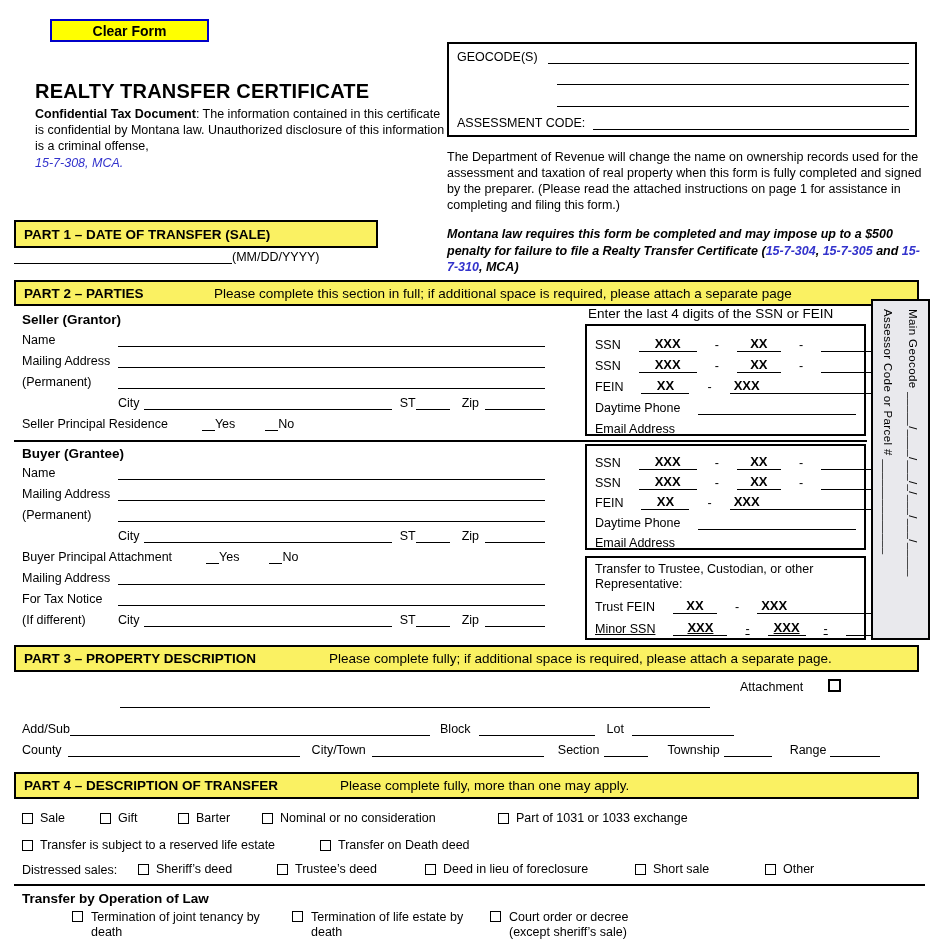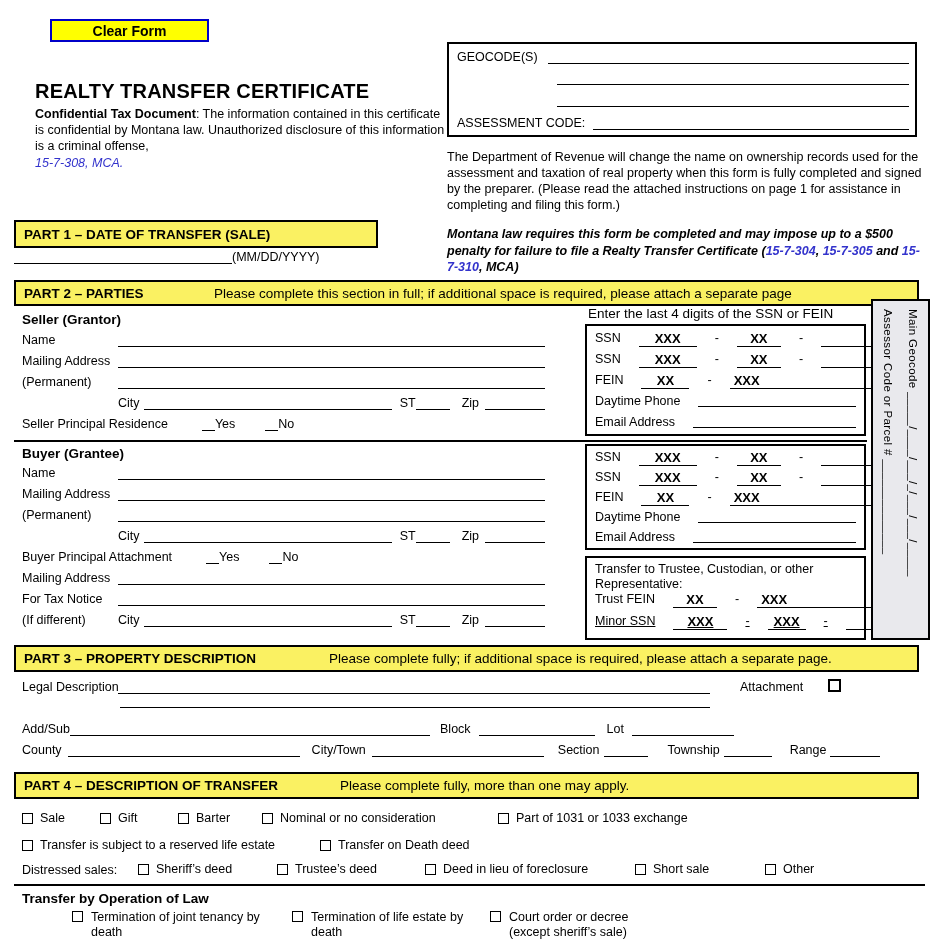--- a/index.html
+++ b/index.html
@@ -15,21 +15,21 @@
   .grow { flex:1 1 auto; }
   .frow { position:absolute; display:flex; align-items:flex-end; font-size:12.5px; white-space:nowrap; }
   .lblw { width:96px; flex:none; }
   .box { position:absolute; border:2px solid #000; background:#fff; }
   .cb  { display:inline-block; width:11px; height:11px; border:1.6px solid #000; background:#fff; flex:none; }
   .cbitem { position:absolute; display:flex; align-items:center; gap:7px; font-size:12.5px; white-space:nowrap; }
   .cbitem4 { position:absolute; display:flex; align-items:flex-start; gap:8px; font-size:12.5px; line-height:15px; }
   .cbitem4 .cb { margin-top:1px; }
   .seg { display:inline-block; border-bottom:1px solid #000; text-align:center; font-weight:bold; font-size:13px; height:16px; line-height:16px; flex:none; }
   .seg.left { text-align:left; padding-left:4px; }
-  .srow { display:flex; align-items:flex-start; gap:18px; font-size:12.5px; white-space:nowrap; }
+  .srow { display:flex; align-items:flex-end; gap:18px; font-size:12.5px; white-space:nowrap; }
   .hline { position:absolute; background:#000; }
   .vstrip { position:absolute; left:871px; top:299px; width:59px; height:341px; background:#E9E9ED; border:2px solid #000; overflow:hidden; }
   .vtext { writing-mode:vertical-rl; height:100%; padding:8px 4px 8px 2px; font-size:11.5px; line-height:25px; letter-spacing:0.4px; }
   .btn { position:absolute; left:50px; top:19px; width:159px; height:23px; background:#FFFF00; border:2px solid #0000C8; display:flex; align-items:center; justify-content:center; font-weight:bold; font-size:14px; cursor:pointer; }
   .para { position:absolute; line-height:16px; }
 </style>
 </head>
 <body>
 
 <div class="page">
@@ -245,24 +245,20 @@
   <div class="vstrip">
     <div class="vtext">
       <div>Main Geocode  _____/____/___/_/___/___/_____</div>
       <div>Assessor Code or Parcel # ______________</div>
     </div>
   </div>
 
   <div class="bar" style="left:14px; top:645px; width:905px; height:27px;">
     <span class="t" style="width:305px;">PART 3 – PROPERTY DESCRIPTION</span>
     <span>Please complete fully; if additional space is required, please attach a separate page.</span>
-  </div>
-  <div class="frow" style="left:22px; top:680px; width:688px;">
-    <span class="lblw">Legal Description</span>
-    <span class="line grow"></span>
   </div>
   <div class="abs" style="left:740px; top:680px;">Attachment</div>
   <div class="abs" style="left:828px; top:679px; width:13px; height:13px; border:2px solid #000;"></div>
   <span class="line abs" style="left:120px; top:695px; width:590px;"></span>
   <div class="frow" style="left:22px; top:722px; width:712px;">
     <span>Add/Sub</span>
     <span class="line grow"></span>
     <span style="margin-left:10px; margin-right:8px;">Block</span>
     <span class="line" style="width:116px;"></span>
     <span style="margin-left:12px; margin-right:8px;">Lot</span>

